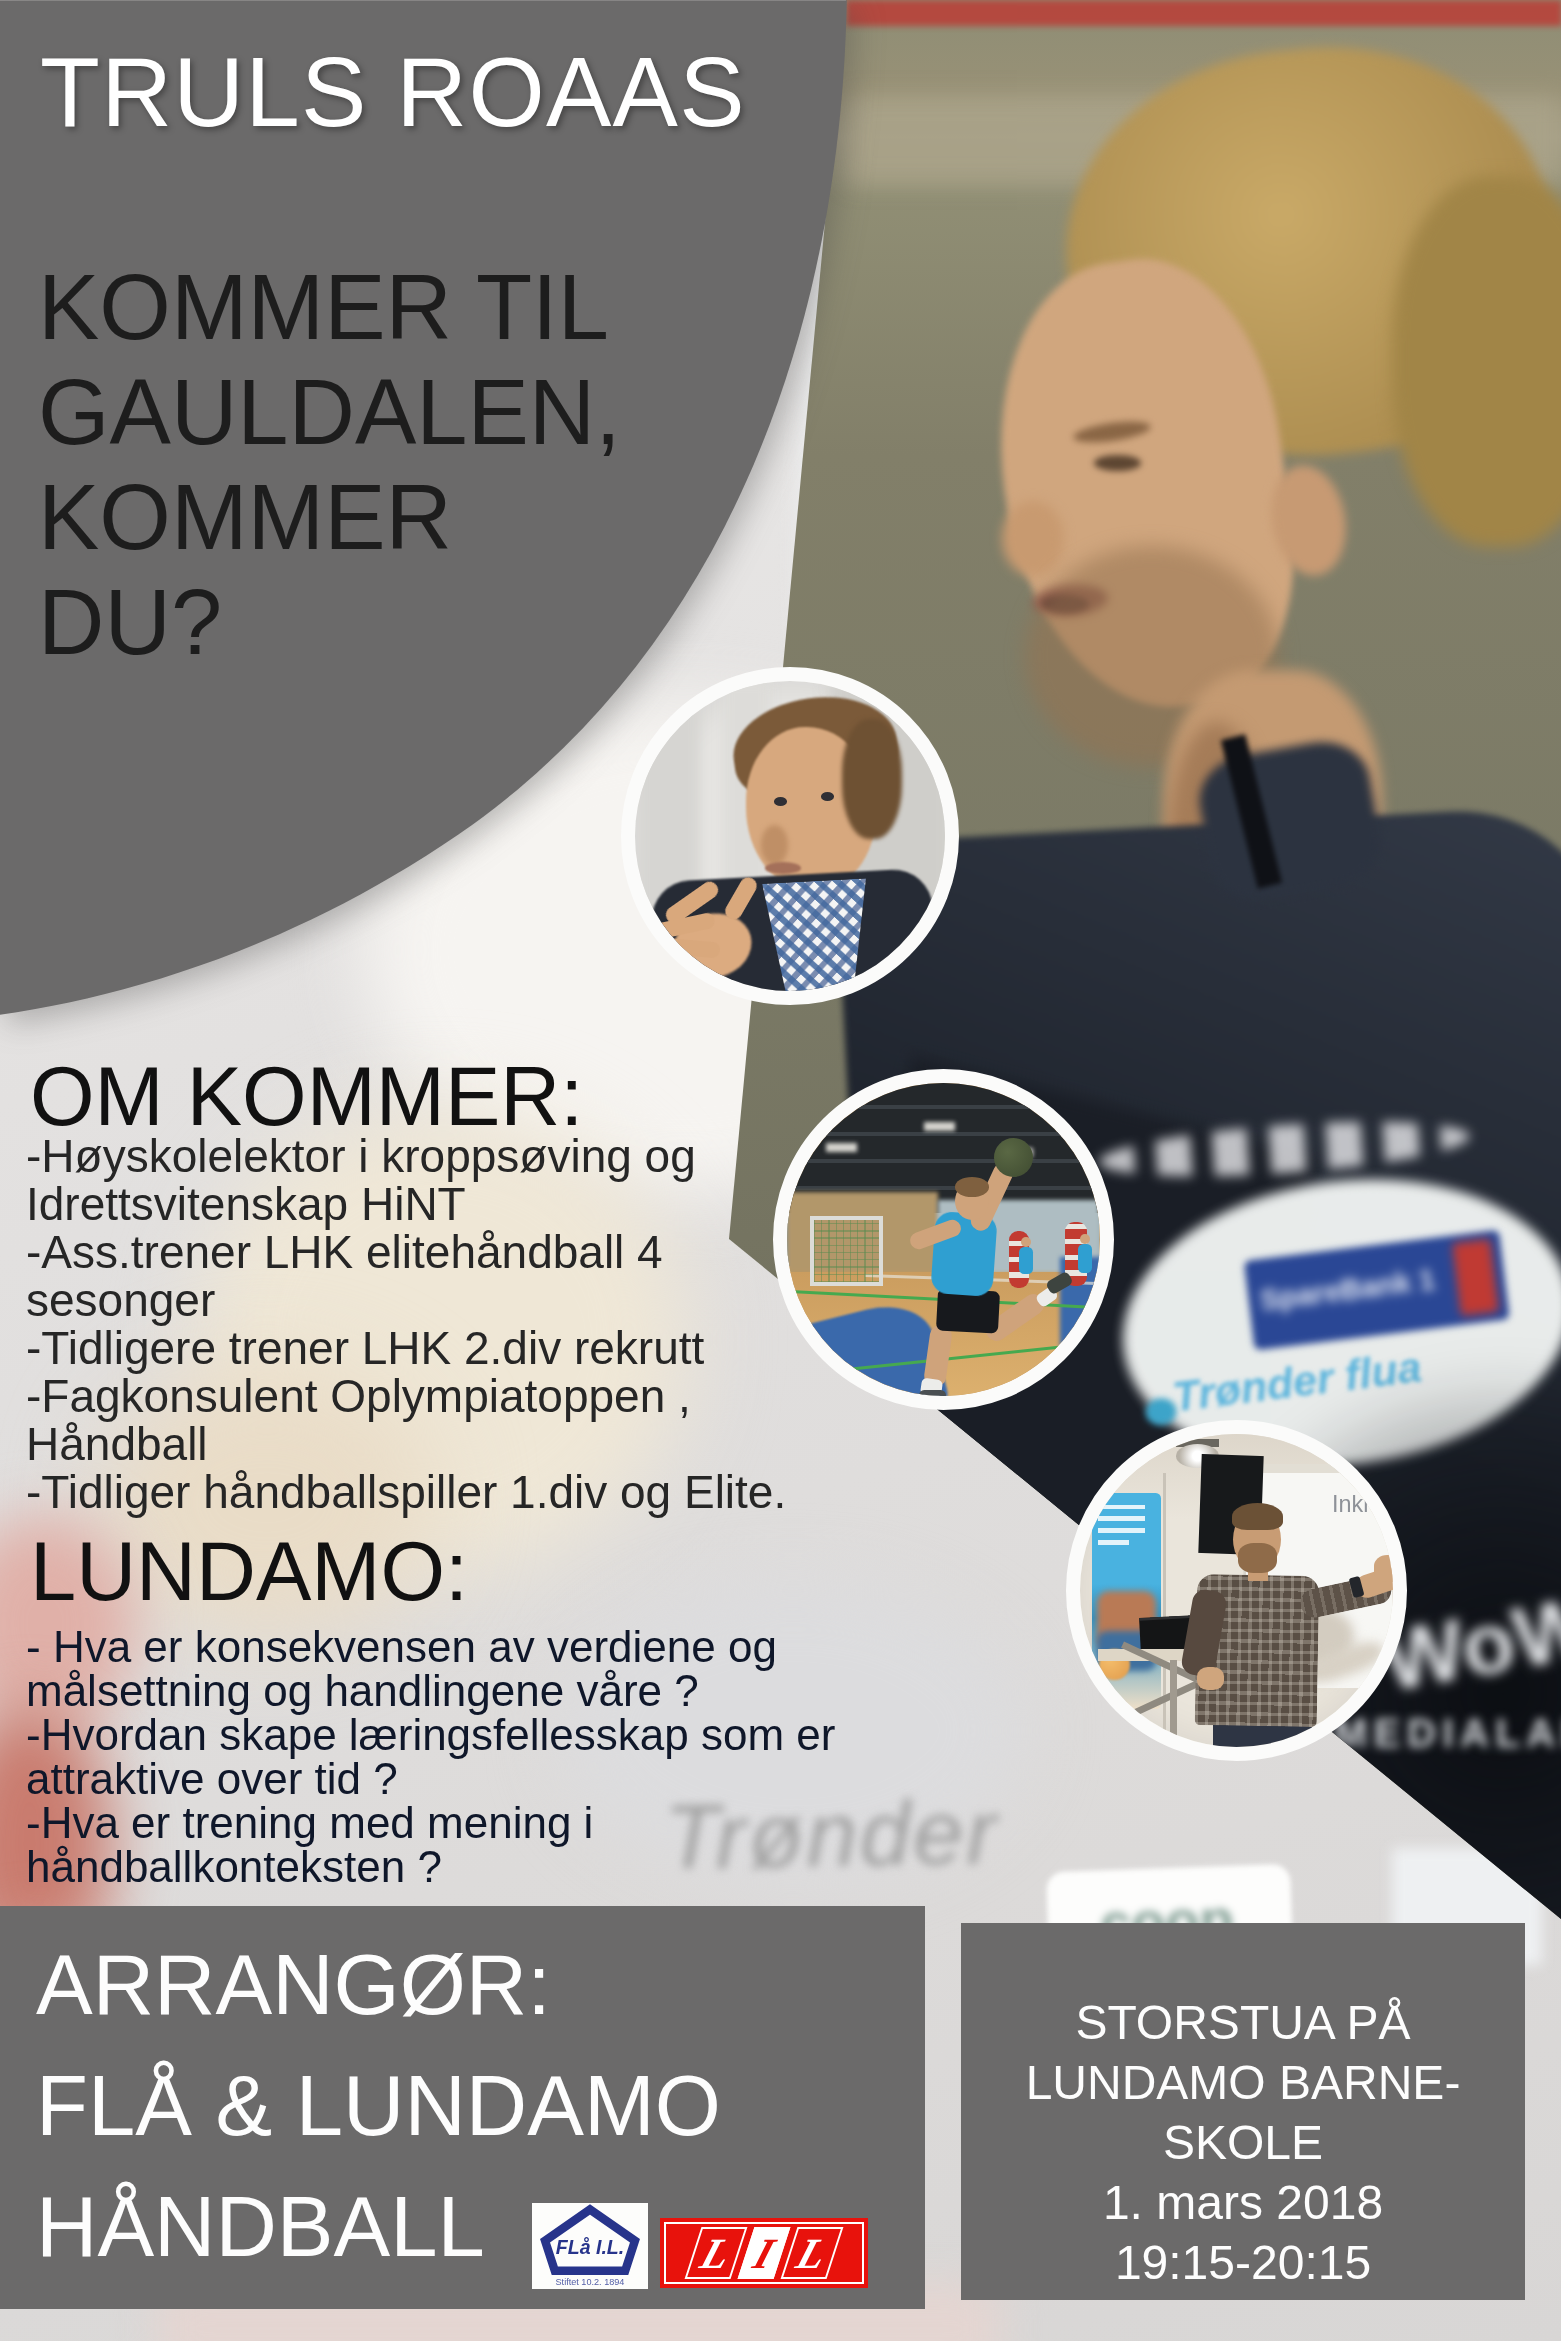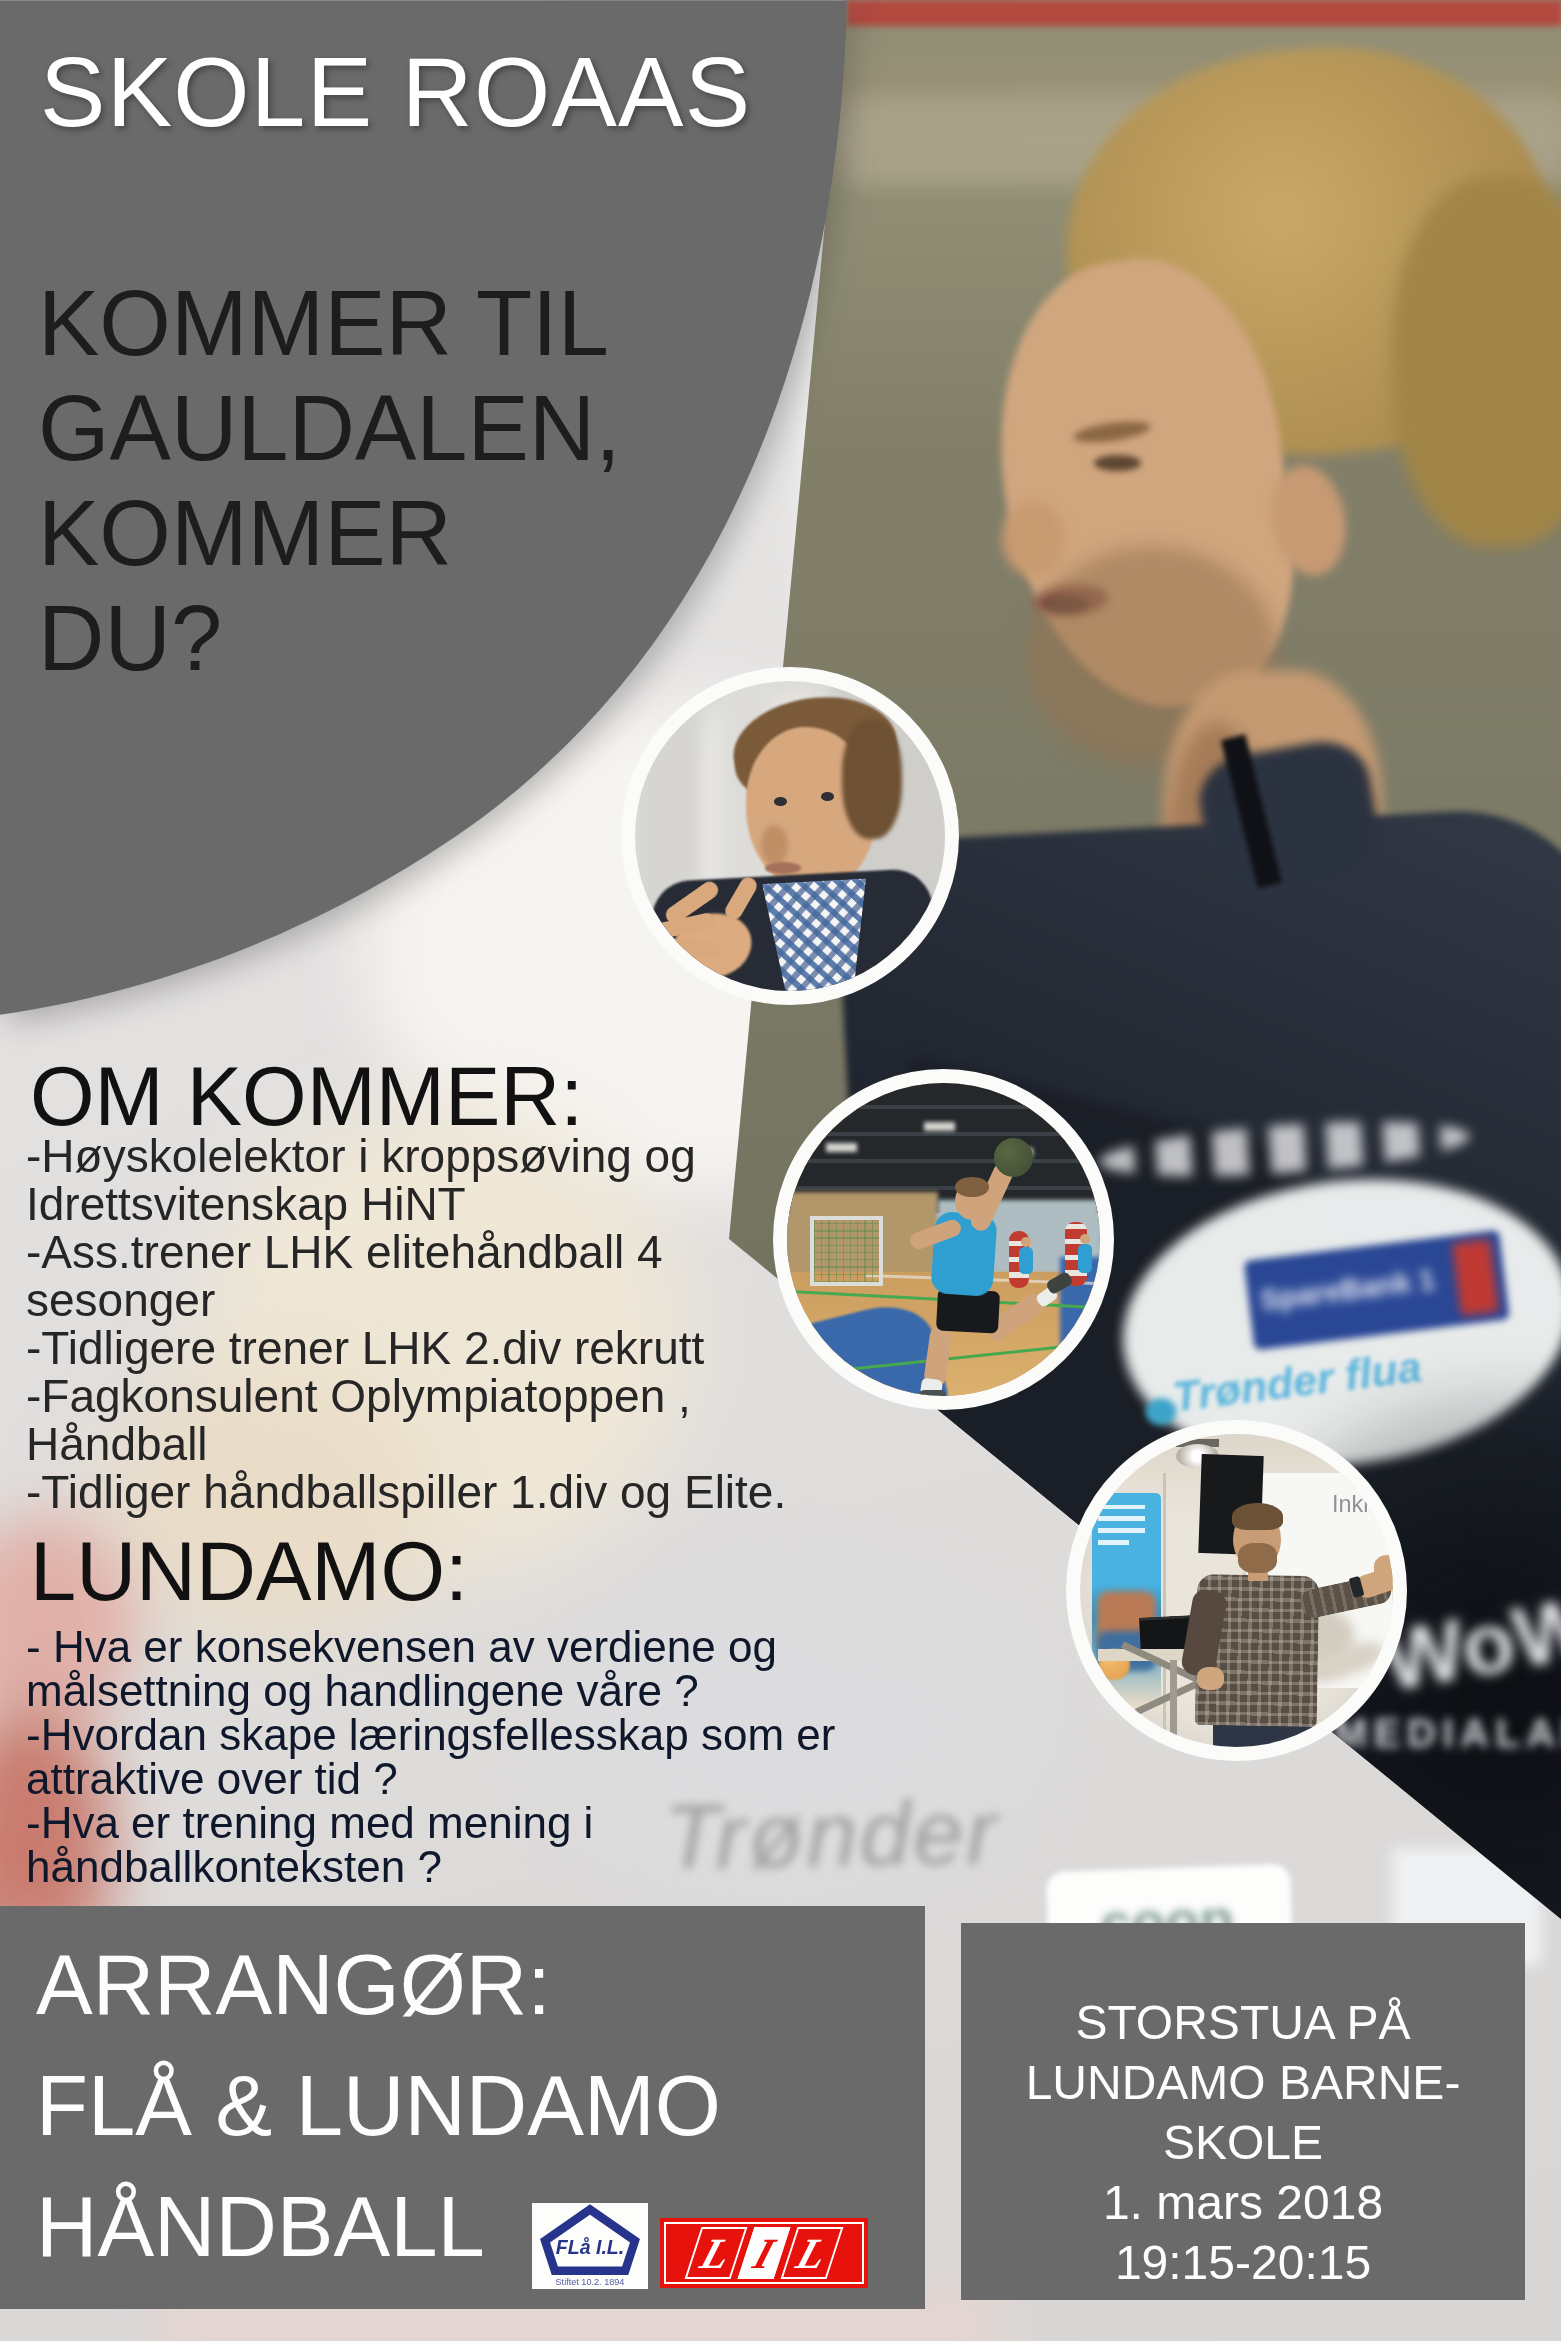--- a/index.html
+++ b/index.html
@@ -189,21 +189,21 @@
   .c3-forearm{left:275px;top:137px;width:47px;height:23.4px;background:#cfa57d;border-radius:11.7px;transform:rotate(-18deg);}
   .c3-hand{left:294px;top:121px;width:33px;height:27px;background:#cfa57d;border-radius:40%;filter:blur(0.7px);}
   .c3-watch{left:271px;top:143px;width:11px;height:19.5px;background:#23262b;border-radius:2.6px;transform:rotate(-15deg);}
   .c3-arml{left:107px;top:156px;width:34px;height:86px;background:#57493f;border-radius:13px;transform:rotate(10deg);}
   .c3-handl{left:117px;top:233px;width:27px;height:23.4px;background:#cfa57d;border-radius:40%;}
   .c3-jeans{left:133px;top:280px;width:99px;height:33px;background:#2e3544;}
 
   
   .txt{position:absolute;z-index:4;white-space:pre-line;}
   #title{left:40px;top:36px;font-size:98px;color:#ffffff;letter-spacing:1.3px;text-shadow:2.6px 3.3px 6.5px rgba(0,0,0,.35);}
-  #intro{left:38px;top:255px;font-size:92px;line-height:105px;color:#1d1d1d;margin-top:16px;}
+  #intro{left:38px;top:255px;font-size:92px;line-height:105px;color:#1d1d1d;}
   #about-h{left:30px;top:1049px;font-size:83px;color:#111111;}
   #about-items{left:26px;top:1132px;font-size:46px;line-height:48px;color:#262626;width:846px;}
   #content-h{left:30px;top:1524px;font-size:83px;color:#111111;}
   #content-items{left:26px;top:1625px;font-size:44px;line-height:44px;color:#0f172a;width:1015px;}
 
   
   #box-left{left:0;top:1906px;width:925px;height:403px;background:#6b6a6a;z-index:5;}
   #org-text{left:36px;top:18px;font-size:85px;line-height:121px;color:#fdfdfd;white-space:pre-line;position:absolute;}
   #box-right{left:961px;top:1923px;width:564px;height:377px;background:#6b6a6a;z-index:5;}
   #event-text{left:0;top:70px;width:100%;font-size:48px;line-height:60px;color:#fdfdfd;text-align:center;white-space:pre-line;position:absolute;}
@@ -376,21 +376,21 @@
     <div class="abs c3-watch"></div>
     <div class="abs c3-arml"></div>
     <div class="abs c3-handl"></div>
     <div class="abs c3-neck"></div>
     <div class="abs c3-head"></div>
     <div class="abs c3-hair"></div>
     <div class="abs c3-beard"></div>
   </div>
 </div>
 
-<div id="title" class="txt">SKOLE ROAAS</div>
+<div id="title" class="txt">TRULS ROAAS</div>
 <div id="intro" class="txt">KOMMER TIL
 GAULDALEN,
 KOMMER
 DU?</div>
 <div id="about-h" class="txt">OM KOMMER:</div>
 <div id="about-items" class="txt">-Høyskolelektor i kroppsøving og
 Idrettsvitenskap HiNT
 -Ass.trener LHK elitehåndball 4
 sesonger
 -Tidligere trener LHK 2.div rekrutt

